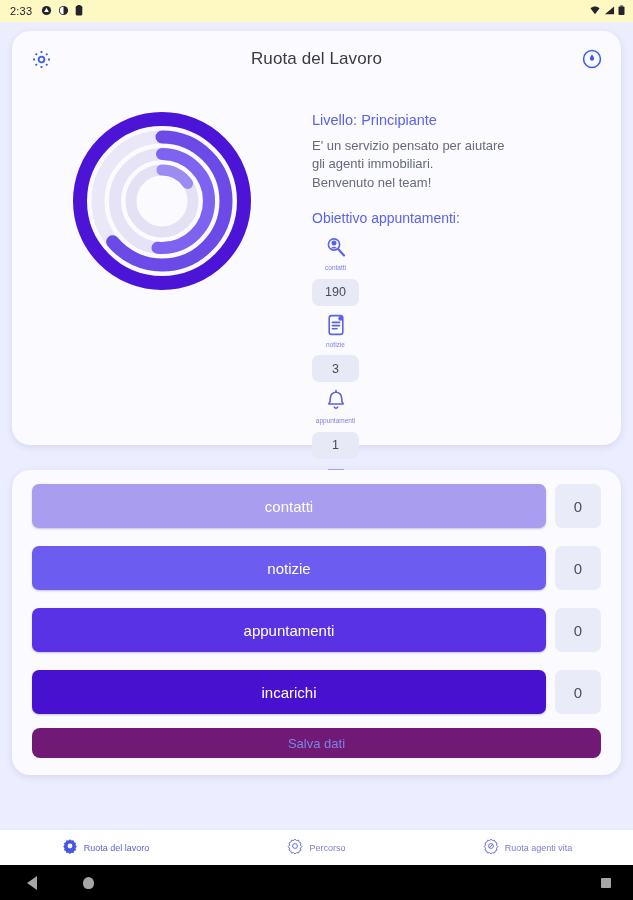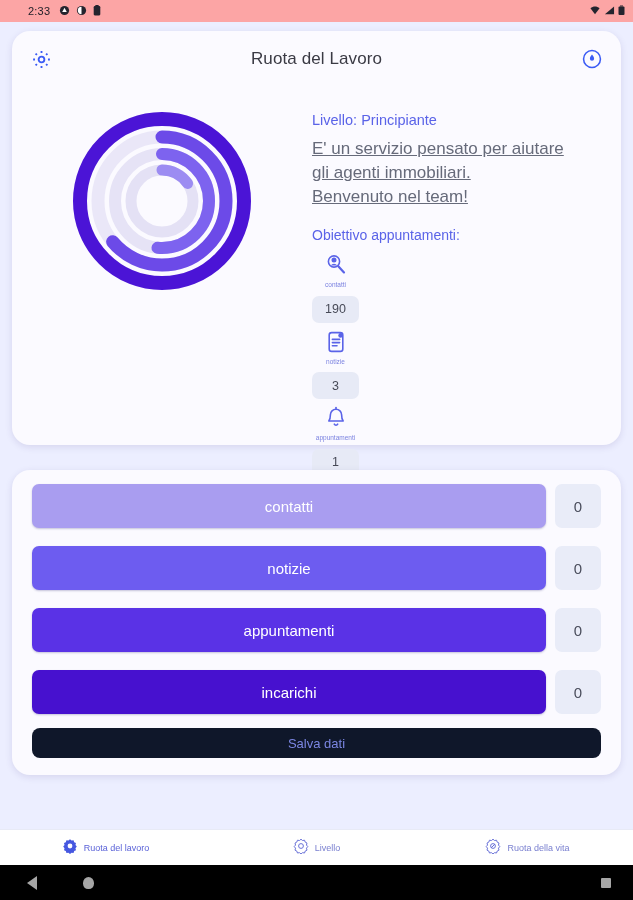--- a/index.html
+++ b/index.html
@@ -8,22 +8,22 @@
     font-family:"Liberation Sans", sans-serif;
     background:#eceeff;
     overflow:hidden;
   }
   #app { position:relative; width:633px; height:900px; background:#eceeff; }
 
   
   .statusbar {
     height:22px; width:100%;
     display:flex; align-items:center;
-    padding:0 8px 0 28px;
-    background:#fca5a5;
+    padding:0 8px 0 10px;
+    background:#fef9c3;
     font-size:11px; color:#1d1d26;
   }
   .sb-time { font-size:11px; letter-spacing:.2px; }
   .sb-left-icons { display:flex; align-items:center; gap:6px; margin-left:9px; }
   .sb-spacer { flex:1; }
   .sb-right-icons { display:flex; align-items:center; gap:3px; }
   .sb-ic { display:inline-block; }
 
   
   .card {
@@ -57,21 +57,21 @@
 
   
   .hero { display:flex; padding:0 12px 0 0; }
   .wheel-wrap {
     width:300px; display:flex; align-items:flex-start; justify-content:center;
     padding-top:22px;
   }
   .wheel { position:relative; width:184px; height:184px; }
   .info { flex:1; padding:25px 26px 0 0; }
   .level { font-size:14.5px; color:#5a63e8; margin-bottom:9px; }
-  .blurb { font-size:17px; color:#666a7a; line-height:1.42; white-space:pre-line;text-decoration:underline; }
+  .blurb { font-size:13px; color:#666a7a; line-height:1.42; white-space:pre-line; }
   .goal { font-size:14px; color:#5a63e8; margin-top:18px; margin-bottom:8px; }
 
   .goal-icons { display:flex; gap:5px;flex-direction:column; }
   .goal-col { width:47px; display:flex; flex-direction:column; align-items:center; }
   .goal-ic { height:28px; display:flex; align-items:center; justify-content:center; }
   .goal-lbl { font-size:6.5px; color:#7b82e0; margin-top:3px; text-align:center; line-height:1; }
   .goal-val {
     margin-top:7px; width:47px; height:27px;
     background:#e7eaf6; border-radius:7px;
     display:flex; align-items:center; justify-content:center;
@@ -87,21 +87,21 @@
     display:flex; align-items:center; justify-content:center;
     box-shadow:0 1px 2px rgba(40,30,110,.25);
   }
   .row-val {
     width:46px; height:44px; border-radius:7px;
     background:#e9ecf8; color:#4a4d5c; font-size:15px;
     display:flex; align-items:center; justify-content:center;
   }
   .save-btn {
     width:100%; height:30px; border:none; border-radius:8px;
-    background:#0f172a; color:#7b86e2; font-size:13px; cursor:pointer;
+    background:#701a75; color:#7b86e2; font-size:13px; cursor:pointer;
     font-family:"Liberation Sans", sans-serif;
     margin-top:-4px;
   }
 
   
   .bottomnav {
     position:absolute; left:0; bottom:35px; width:633px; height:36px;
     background:#ffffff;
     display:flex; align-items:center;
     border-top:1px solid #e8eaf6;
@@ -319,32 +319,32 @@
       <span class="nav-lbl">Ruota del lavoro</span>
     </div>
 
     <div class="nav-item inactive">
       <span>
         <svg width="16" height="16" viewBox="0 0 24 24" fill="none" stroke="#6a72d8" stroke-width="1.5">
           <path d="M12 1.8l2.3 2 3-.5 1 2.9 2.7 1.4-.8 3 2 2.3-2 2.3.8 3-2.7 1.4-1 2.9-3-.5-2.3 2-2.3-2-3 .5-1-2.9-2.7-1.4.8-3-2-2.3 2-2.3-.8-3 2.7-1.4 1-2.9 3 .5z" stroke-linejoin="round"></path>
           <circle cx="12" cy="12" r="3.6"></circle>
         </svg>
       </span>
-      <span class="nav-lbl">Livello</span>
+      <span class="nav-lbl">Percorso</span>
     </div>
 
     <div class="nav-item inactive">
       <span>
         <svg width="16" height="16" viewBox="0 0 24 24" fill="none" stroke="#6a72d8" stroke-width="1.5">
           <path d="M12 1.8l2.3 2 3-.5 1 2.9 2.7 1.4-.8 3 2 2.3-2 2.3.8 3-2.7 1.4-1 2.9-3-.5-2.3 2-2.3-2-3 .5-1-2.9-2.7-1.4.8-3-2-2.3 2-2.3-.8-3 2.7-1.4 1-2.9 3 .5z" stroke-linejoin="round"></path>
           <circle cx="12" cy="12" r="3.6"></circle>
           <path d="M9.4 14.6l5.2-5.2" stroke-linecap="round"></path>
         </svg>
       </span>
-      <span class="nav-lbl">Ruota della vita</span>
+      <span class="nav-lbl">Ruota agenti vita</span>
     </div>
   </div>
 
   <div class="sysnav">
     <div class="sys-back"></div>
     <div class="sys-home"></div>
     <div class="sys-recent"></div>
   </div>
 
 </div>

